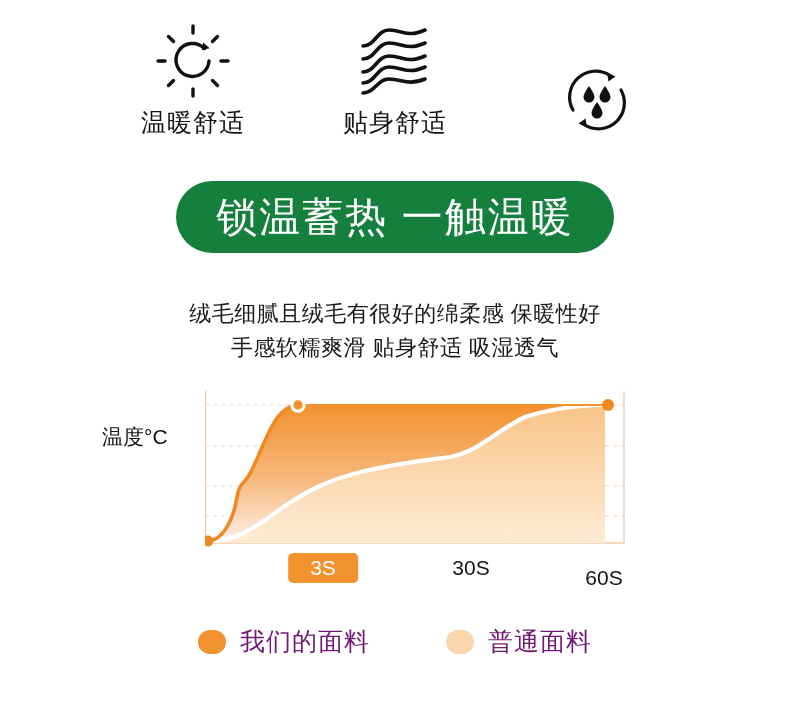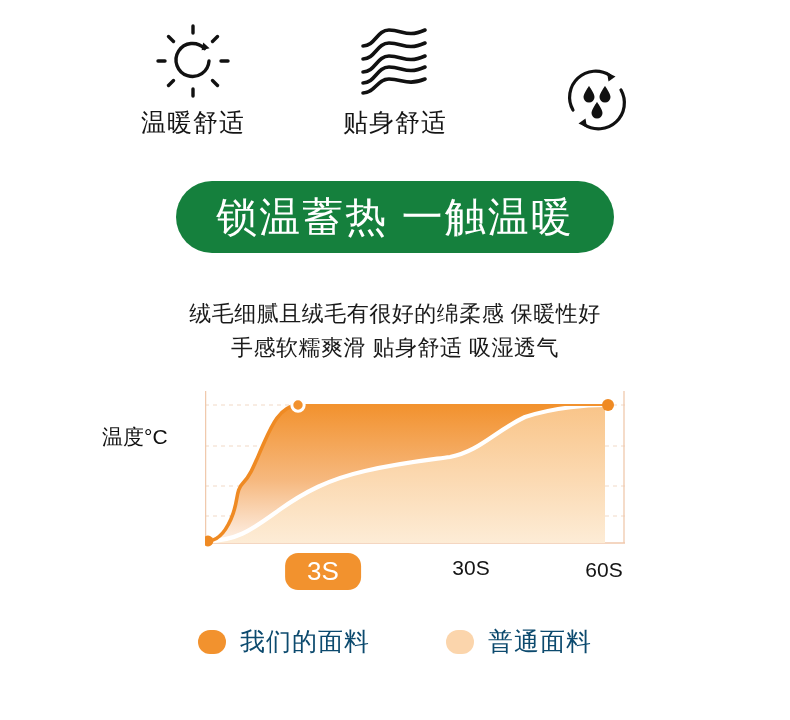--- a/index.html
+++ b/index.html
@@ -115,23 +115,23 @@
   .tick {
     position: absolute;
     font-size: 21px;
     color: #141414;
     white-space: nowrap;
     transform: translateX(-50%);
   }
   .tick.highlight {
     background: #f2922e;
     color: #ffffff;
-    border-radius: 13px;
+    border-radius: 5px;
     padding: 3px 22px;
-    font-size: 26px;
+    font-size: 21px;
   }
 
   
   .legend {
     display: flex;
     justify-content: center;
     align-items: center;
     gap: 76px;
     margin-top: 34px;
   }
@@ -140,21 +140,21 @@
     align-items: center;
     gap: 14px;
   }
   .legend-swatch {
     width: 28px;
     height: 24px;
     border-radius: 13px;
   }
   .legend-label {
     font-size: 25px;
-    color: #0c4a6e;
+    color: #701a75;
     letter-spacing: 1px;
     white-space: nowrap;
   }
 </style>
 </head>
 <body>
 
 <div class="feature-row">
 
   <div class="feature-item">
@@ -285,21 +285,21 @@
 
       <circle cx="3" cy="150" r="5.4" fill="#ef8a23"></circle>
       <circle cx="93" cy="14" r="6.2" fill="#f2922e" stroke="#ffffff" stroke-width="3"></circle>
       <circle cx="403" cy="14" r="6" fill="#ef8a23"></circle>
     </svg>
   </div>
 
   <div class="x-axis">
     <span class="tick highlight" style="left:118px; top:0;">3S</span>
     <span class="tick" style="left:266px; top:3px;">30S</span>
-    <span class="tick" style="left:399px; top:5px;">60S</span>
+    <span class="tick" style="left:399px; top:13px;">60S</span>
   </div>
 
 </div>
 
 <div class="legend">
   <div class="legend-item">
     <span class="legend-swatch" style="background:#f2922e;"></span>
     <span class="legend-label">我们的面料</span>
   </div>
   <div class="legend-item">

